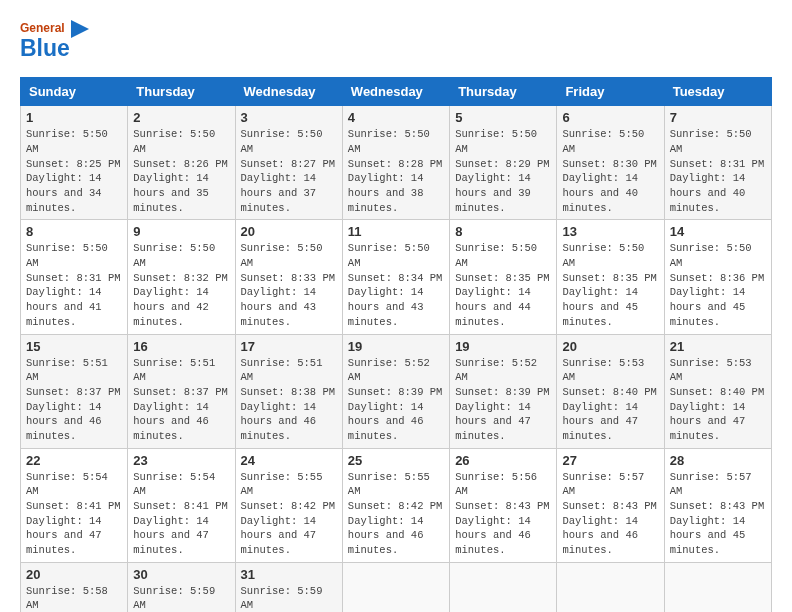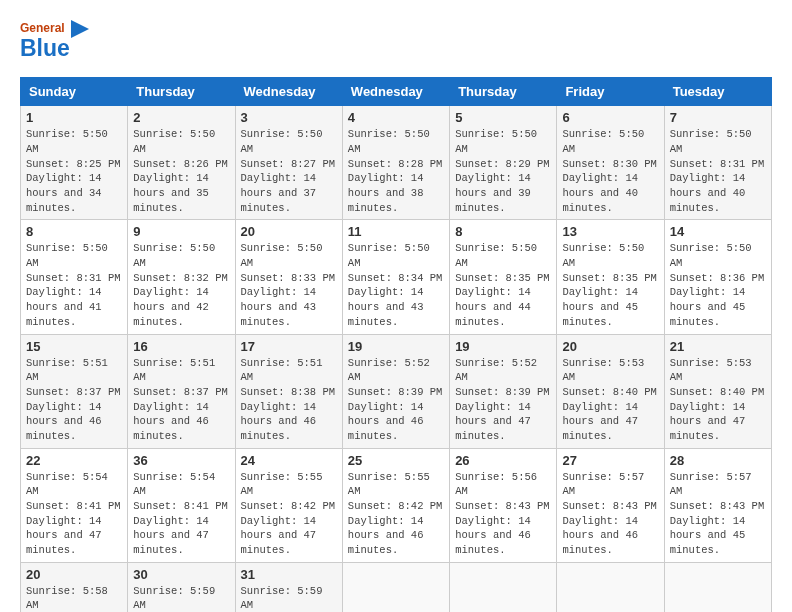--- a/index.html
+++ b/index.html
@@ -289,21 +289,21 @@
       <tr>
         <td>
           <span class="day-number">22</span>
           <div class="day-info">
             Sunrise: 5:54 AM<br>
             Sunset: 8:41 PM<br>
             Daylight: 14 hours and 47 minutes.
           </div>
         </td>
         <td>
-          <span class="day-number">36</span>
+          <span class="day-number">23</span>
           <div class="day-info">
             Sunrise: 5:54 AM<br>
             Sunset: 8:41 PM<br>
             Daylight: 14 hours and 47 minutes.
           </div>
         </td>
         <td>
           <span class="day-number">24</span>
           <div class="day-info">
             Sunrise: 5:55 AM<br>

